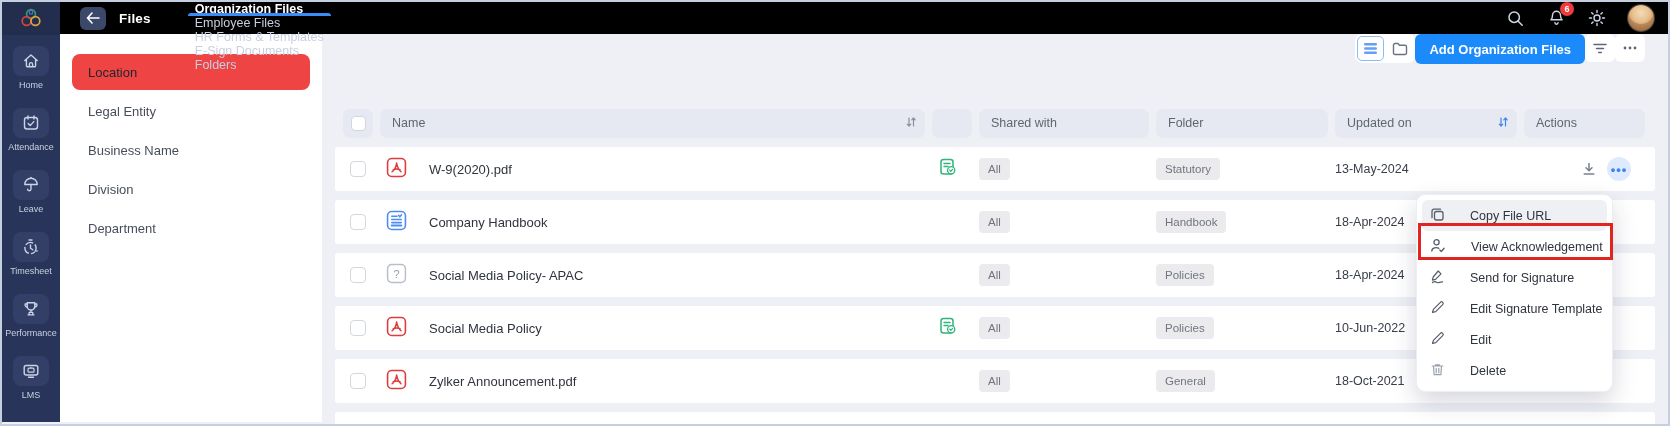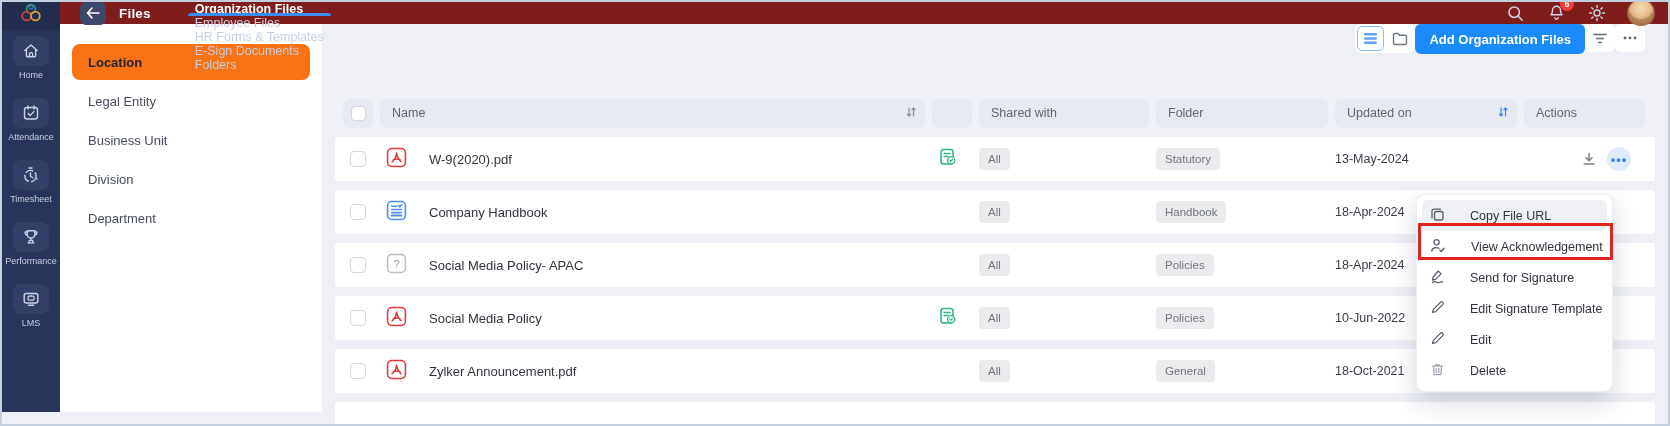--- a/index.html
+++ b/index.html
@@ -1,21 +1,21 @@
 <!DOCTYPE html>
 <html><head>
 <meta charset="utf-8">
 <style>
   * { box-sizing: border-box; margin: 0; padding: 0; }
   body { font-family: "Liberation Sans", sans-serif; background:#fff; }
   .app { position:relative; width:1670px; height:426px; border:2px solid #c5cfdf;
          background:#eef0f5; overflow:hidden; }
 
   
-  .topbar { height:22px; background:#7f1d1d; display:flex; align-items:center; position:relative; z-index:5;}
+  .topbar { height:32px; background:#000000; display:flex; align-items:center; position:relative; z-index:5;}
   .logo-block { width:58px; height:34px; background:#232e4e; display:flex; align-items:center; justify-content:center; flex:none;}
   .back-btn { width:26px; height:23px; background:#3c4869; border-radius:6px; color:#fff;
               display:flex; align-items:center; justify-content:center; margin-left:20px; font-size:14px; cursor:pointer;}
   .app-title { color:#fff; font-size:13.5px; font-weight:700; margin:0 30px 0 13px; letter-spacing:.2px;}
   .tabs { display:flex; height:100%;flex-direction:column; }
   .tab { display:flex; align-items:center; padding:0 14px; color:#c7cfe2; font-size:12.5px; position:relative; cursor:pointer; white-space:nowrap;}
   .tab.active { color:#fff; font-weight:700; }
   .tab.active::after { content:""; position:absolute; left:7px; right:7px; bottom:0; height:3px;
                        background:#3b8df5; border-radius:3px 3px 0 0; }
   .topbar-right { margin-left:auto; display:flex; align-items:center; gap:21px; padding-right:14px; }
@@ -32,21 +32,21 @@
   
   .rail { width:58px; background:#283459; padding-top:12px; display:flex; flex-direction:column; align-items:center; flex:none;}
   .rail-item { width:100%; height:62px; display:flex; flex-direction:column; align-items:center; cursor:pointer;}
   .rail-tile { width:36px; height:30px; background:#343f68; border-radius:8px; display:flex; align-items:center; justify-content:center;}
   .rail-label { font-size:9px; color:#c9d0e2; margin-top:4px; }
 
   
   .side-panel { width:262px; background:#fff; padding:20px 12px 0 12px; flex:none; }
   .side-item { height:36px; display:flex; align-items:center; padding:0 16px; margin-bottom:3px;
                font-size:13px; color:#474d5b; border-radius:8px; cursor:pointer;}
-  .side-item.selected { background:#f97316; color:#23262e; font-weight:700; }
+  .side-item.selected { background:#ef4444; color:#23262e; font-weight:400; }
 
   
   .content { flex:1; padding:0 13px; position:relative; }
   .toolbar { height:70px; display:flex; align-items:flex-start; justify-content:flex-end; gap:0; padding-right:10px;}
   .view-toggle { display:flex; background:#fff; border-radius:7px; padding:2px; gap:2px; }
   .view-cell { width:27px; height:25px; display:flex; align-items:center; justify-content:center; border-radius:5px; cursor:pointer;}
   .view-cell.active { border:1px solid #8cbcf8; }
   .btn-primary { height:30px; padding:0 14px; background:#1b8bfb; color:#fff; font-size:13px; font-weight:700;
                  border:none; border-radius:6px; display:flex; align-items:center; cursor:pointer; font-family:inherit;}
   .icon-btn { width:30px; height:28px; background:#fff; border-radius:6px; display:flex; align-items:center; justify-content:center; cursor:pointer;}
@@ -149,20 +149,29 @@
               <rect x="3.5" y="4.5" width="13" height="11.5" rx="2.5" stroke="#ccd3e6" stroke-width="1.4"></rect>
               <path d="M7 3 v3 M13 3 v3" stroke="#ccd3e6" stroke-width="1.4" stroke-linecap="round"></path>
               <path d="M7.2 10.6 l2 2 3.6-4" stroke="#ccd3e6" stroke-width="1.4" stroke-linecap="round" stroke-linejoin="round"></path>
             </svg>
           </span>
                  <span class="rail-label">Attendance</span>
         </div>
         <div class="rail-item">
           <span class="rail-tile">
             <svg width="20" height="20" viewBox="0 0 20 20" fill="none">
+              <path d="M3.8 9.5 a6.2 6.2 0 0 1 12.4 0 z" stroke="#ccd3e6" stroke-width="1.4" stroke-linejoin="round"></path>
+              <path d="M10 3.3 V2.4 M10 9.5 v4.6 a1.7 1.7 0 0 1 -3.4 0" stroke="#ccd3e6" stroke-width="1.4" stroke-linecap="round"></path>
+            </svg>
+          </span>
+                 <span class="rail-label">Leave</span>
+        </div>
+        <div class="rail-item">
+          <span class="rail-tile">
+            <svg width="20" height="20" viewBox="0 0 20 20" fill="none">
               <circle cx="9.5" cy="11" r="5.6" stroke="#ccd3e6" stroke-width="1.4" stroke-dasharray="8 2.2"></circle>
               <path d="M9.5 8 v3.2 l2.3 1.6 M8 3 h3" stroke="#ccd3e6" stroke-width="1.4" stroke-linecap="round"></path>
               <path d="M15.3 12.8 l2 1.2 -2 1 z" fill="#ccd3e6"></path>
             </svg>
           </span>
                  <span class="rail-label">Timesheet</span>
         </div>
         <div class="rail-item">
           <span class="rail-tile">
             <svg width="20" height="20" viewBox="0 0 20 20" fill="none">
@@ -182,21 +191,21 @@
               <path d="M10 7.2 v-1" stroke="#ccd3e6" stroke-width="1.2"></path>
             </svg>
           </span>
                  <span class="rail-label">LMS</span>
         </div>
       </div>
 
     <div class="side-panel">
         <div class="side-item selected">Location</div>
         <div class="side-item">Legal Entity</div>
-        <div class="side-item">Business Unit</div>
+        <div class="side-item">Business Name</div>
         <div class="side-item">Division</div>
         <div class="side-item">Department</div>
       </div>
 
     <div class="content">
 
       <div class="toolbar">
         <div class="view-toggle">
           <div class="view-cell active">
             <svg width="15" height="13" viewBox="0 0 15 13" fill="none">

